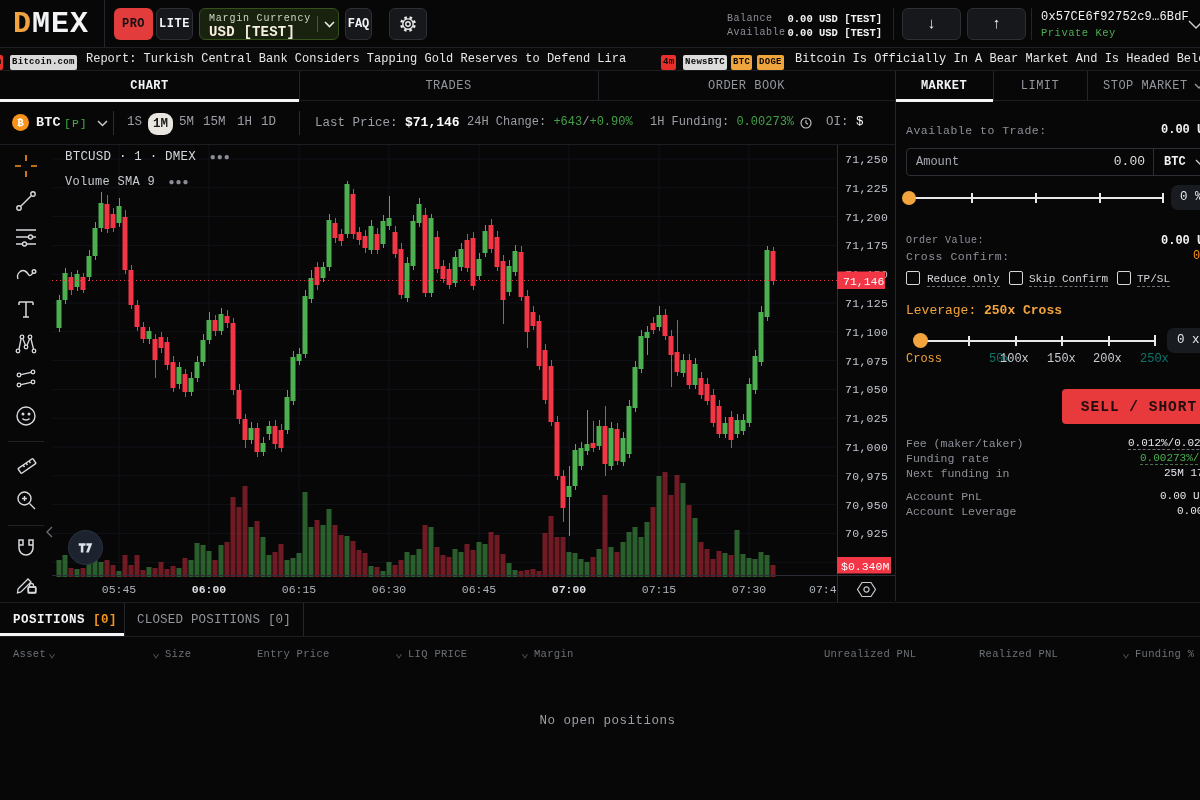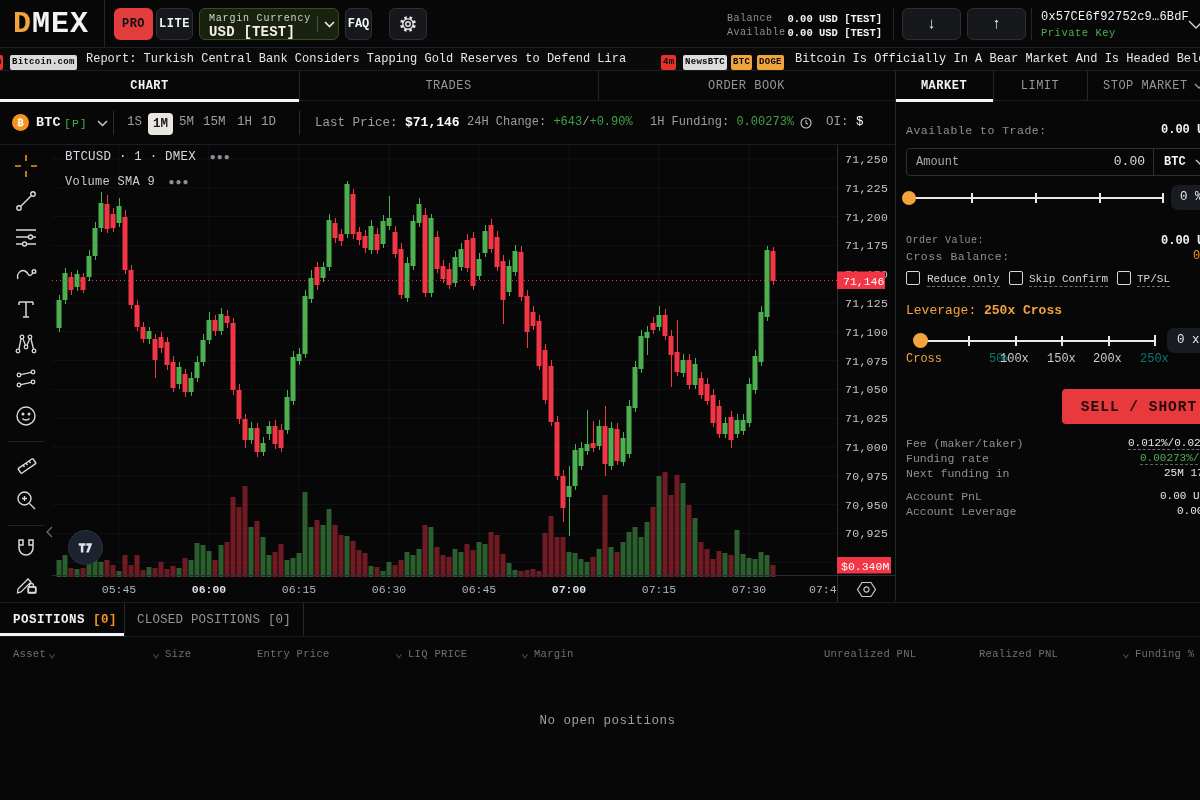--- a/index.html
+++ b/index.html
@@ -105,21 +105,21 @@
     <text x="8.5" y="12.2" font-size="10.5" font-weight="bold" fill="#fff" text-anchor="middle">₿</text>
   </svg>
   <div class="abs bold" style="left:36px;top:13px;font-size:13.5px;letter-spacing:0.2px;">BTC</div>
   <div class="abs" style="left:64px;top:15px;font-size:11.5px;color:#3fae49;letter-spacing:1px;">[P]</div>
   <svg class="abs" style="left:97px;top:18px;" width="11" height="7" viewBox="0 0 11 7">
       <path d="M1 1 L5.5 5.5 L10 1" stroke="#c9c9c9" stroke-width="1.5" fill="none"></path>
     </svg>
   <div class="vline" style="left:113px;top:9px;height:24px;background:#2a2d33;"></div>
 
   <div class="abs" style="left:127px;top:13px;font-size:12.5px;color:#9b9fa5;">1S</div>
-  <div class="abs" style="left:148px;top:11px;width:25px;height:22px;background:#e9e6df;border-radius:4px;display:flex;align-items:center;justify-content:center;font-size:12.5px;font-weight:bold;color:#1a1a1a;">1M</div>
+  <div class="abs" style="left:148px;top:11px;width:25px;height:22px;background:#e9e6df;border-radius:9px;display:flex;align-items:center;justify-content:center;font-size:12.5px;font-weight:bold;color:#1a1a1a;">1M</div>
   <div class="abs" style="left:179px;top:13px;font-size:12.5px;color:#9b9fa5;">5M</div>
   <div class="abs" style="left:203px;top:13px;font-size:12.5px;color:#9b9fa5;">15M</div>
   <div class="abs" style="left:237px;top:13px;font-size:12.5px;color:#9b9fa5;">1H</div>
   <div class="abs" style="left:261px;top:13px;font-size:12.5px;color:#9b9fa5;">1D</div>
   <div class="vline" style="left:299px;top:9px;height:24px;background:#2a2d33;"></div>
   <div class="abs" style="left:315px;top:13px;font-size:12.5px;color:#9b9fa5;">Last Price: <span class="bold" style="color:#fff;font-size:13px;">$71,146</span></div>
   <div class="abs" style="left:467px;top:13px;font-size:12px;color:#9b9fa5;">24H Change: <span style="color:#43a047;">+643</span><span style="color:#9b9fa5;">/</span><span style="color:#43a047;">+0.90%</span></div>
   <div class="abs" style="left:650px;top:13px;font-size:12px;color:#9b9fa5;">1H Funding: <span style="color:#43a047;">0.00273%</span></div>
   <svg class="abs" style="left:800px;top:14.5px;" width="12" height="12" viewBox="0 0 12 12" fill="none" stroke="#c9c9c9" stroke-width="1.1">
     <circle cx="6" cy="6" r="5"></circle>
@@ -654,21 +654,21 @@
   <div class="abs" style="left:75px;top:92px;width:2px;height:10px;background:#e8e8e8;"></div>
   <div class="abs" style="left:139px;top:92px;width:2px;height:10px;background:#e8e8e8;"></div>
   <div class="abs" style="left:203px;top:92px;width:2px;height:10px;background:#e8e8e8;"></div>
   <div class="abs" style="left:266px;top:92px;width:2px;height:10px;background:#e8e8e8;"></div>
   <div class="abs" style="left:6px;top:90px;width:14px;height:14px;border-radius:50%;background:#f3a43c;"></div>
   <div class="abs" style="left:275px;top:84px;width:55px;height:25px;background:#181b20;border-radius:7px;"></div>
     <div class="abs" style="left:284px;top:89px;font-size:12.5px;color:#e4e6ea;white-space:nowrap;">0 %</div>
 
   <div class="abs gray" style="left:10px;top:134px;font-size:10px;letter-spacing:0.5px;">Order Value:</div>
   <div class="abs bold" style="left:265px;top:133px;font-size:12px;white-space:nowrap;">0.00 USD [TEST]</div>
-  <div class="abs gray" style="left:10px;top:149px;font-size:11.5px;letter-spacing:0.5px;">Cross Balance:</div>
+  <div class="abs gray" style="left:10px;top:149px;font-size:11.5px;letter-spacing:0.5px;">Cross Confirm:</div>
   <div class="abs" style="left:297px;top:148px;font-size:12px;color:#f7941d;white-space:nowrap;">0x</div>
 
   <div class="abs" style="left:10px;top:170px;width:14px;height:14px;border:1.5px solid #d5d7db;border-radius:2px;"></div>
   <div class="abs" style="left:31px;top:171.5px;font-size:11px;color:#d5d7db;border-bottom:1px dashed #6c7076;padding-bottom:1px;">Reduce Only</div>
   <div class="abs" style="left:113px;top:170px;width:14px;height:14px;border:1.5px solid #d5d7db;border-radius:2px;"></div>
   <div class="abs" style="left:133px;top:171.5px;font-size:11px;color:#d5d7db;border-bottom:1px dashed #6c7076;padding-bottom:1px;">Skip Confirm</div>
   <div class="abs" style="left:221px;top:170px;width:14px;height:14px;border:1.5px solid #d5d7db;border-radius:2px;"></div>
   <div class="abs" style="left:241px;top:171.5px;font-size:11px;color:#d5d7db;border-bottom:1px dashed #6c7076;padding-bottom:1px;">TP/SL</div>
 
   <div class="abs" style="left:10px;top:202px;font-size:13px;color:#f3a43c;">Leverage: <span class="bold">250x Cross</span></div>

